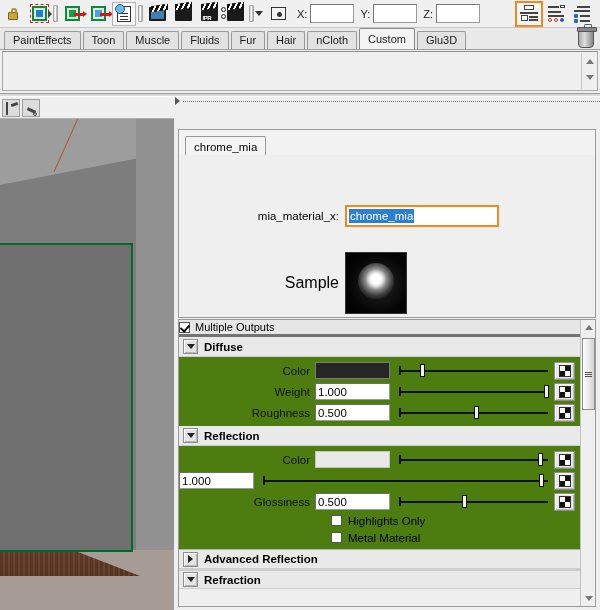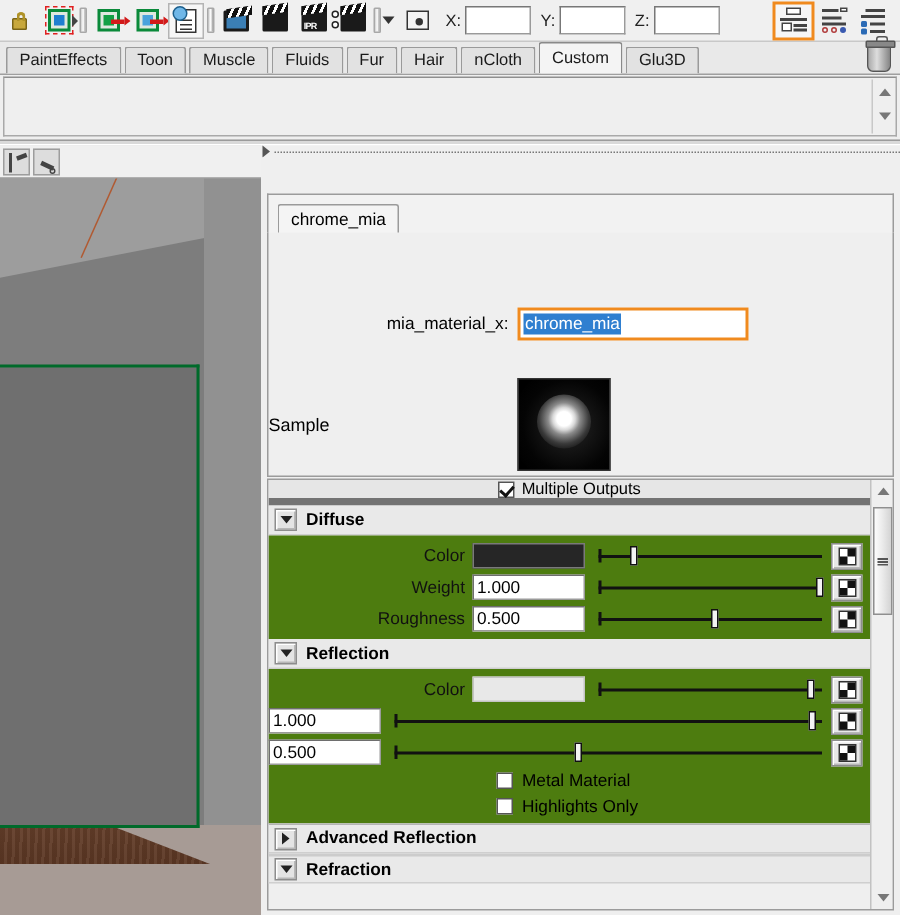--- a/index.html
+++ b/index.html
@@ -182,42 +182,42 @@
   .name-row { position:absolute; left:0; top:48px; width:418px; height:26px; display:flex; align-items:center; }
   .name-label { width:166px; text-align:right; padding-right:6px; font-size:11.5px; }
   .name-input {
     width:154px; height:22px; background:#fff; border:2px solid #f08a1e;
     font-family:"Liberation Sans", sans-serif; font-size:11.5px;
     padding: 0 2px; display:flex; align-items:center;
   }
   .name-input .seltext { background:#2f7fd0; color:#fff; padding: 1px 1px; }
 
   .sample-row { position:absolute; left:0; top:96px; width:418px; height:64px; display:flex; align-items:center;}
-  .sample-label { width:166px; padding-right:6px; font-size:12px; }
+  .sample-label { width:166px; text-align:right; padding-right:6px; font-size:16px; }
   .sample-sw {
     width:62px; height:62px; background:#000; position:relative; overflow:hidden;
     border:1px solid #333;
   }
   .sample-sw .glow {
     position:absolute; left:12px; top:10px; width:36px; height:36px; border-radius:50%;
     background: radial-gradient(circle at 50% 45%, #ffffff 0%, #ffffff 18%, #d8d8d8 28%, #8a8a8a 40%, #3a3a3a 62%, #0b0b0b 85%, #000 100%);
   }
   .sample-sw .halo {
     position:absolute; left:-6px; top:-8px; width:78px; height:78px; border-radius:50%;
     background: radial-gradient(circle, rgba(70,70,70,0.55) 0%, rgba(20,20,20,0.2) 55%, rgba(0,0,0,0) 75%);
   }
 
   
   .attr-scrollarea {
     position:absolute; left:4px; top:214px; width:418px; height:288px;
     border:1px solid #9b9b9b; background:#efefef; overflow:hidden;
   }
   .mo-row {
-    height:17px; background:#e6e6e6; border-bottom:5px solid #737373;
-    display:flex; align-items:center; justify-content:center; gap:5px;
+    height:17px; background:#e6e6e6; border-bottom:3px solid #737373;
+    display:flex; align-items:center; justify-content:flex-start; gap:5px;
   }
   .cb {
     width:11px; height:11px; background:#fff; border:1px solid #555;
     position:relative; flex: 0 0 auto;
   }
   .cb.checked::after {
     content:""; position:absolute; left:2px; top:0px; width:4px; height:7px;
     border:solid #111; border-width:0 2px 2px 0; transform: rotate(42deg);
   }
   .sec-header {
@@ -530,37 +530,38 @@
             <span class="slider">
               <span class="cap-l"></span>
                 <span class="track"></span>
                 <span class="handle" style="left:97%"></span>
             </span>
             <span class="map-btn">
                 <span class="checker"></span>
               </span>
           </div>
           <div class="attr-row">
+            <span class="attr-label">Glossiness</span>
             <span class="attr-field">0.500</span>
             <span class="slider">
               <span class="cap-l"></span>
                 <span class="track"></span>
                 <span class="handle" style="left:42%"></span>
             </span>
             <span class="map-btn">
                 <span class="checker"></span>
               </span>
           </div>
           <div class="cb-row">
             <span class="cb"></span>
-            <span>Metal Material</span>
+            <span>Highlights Only</span>
           </div>
           <div class="cb-row">
             <span class="cb"></span>
-            <span>Highlights Only</span>
+            <span>Metal Material</span>
           </div>
         </div>
 
         <div class="sec-header" style="border-top:1px solid #b4b4b4;">
           <span class="sec-arrow">
               <span class="tri-right"></span>
             </span>
           <span>Advanced Reflection</span>
         </div>
 

